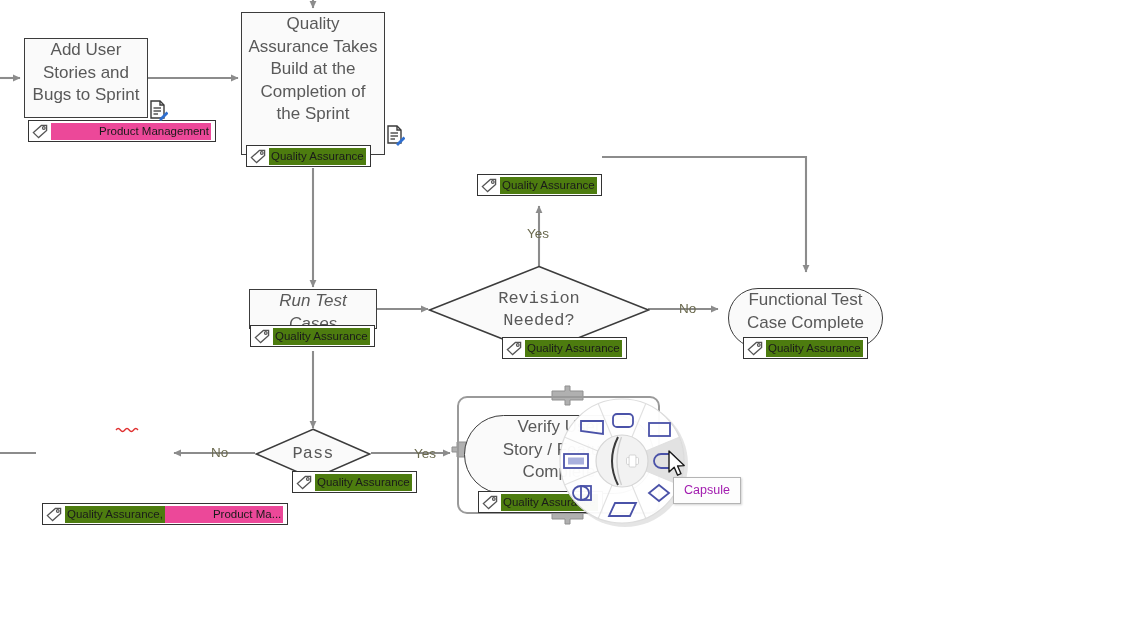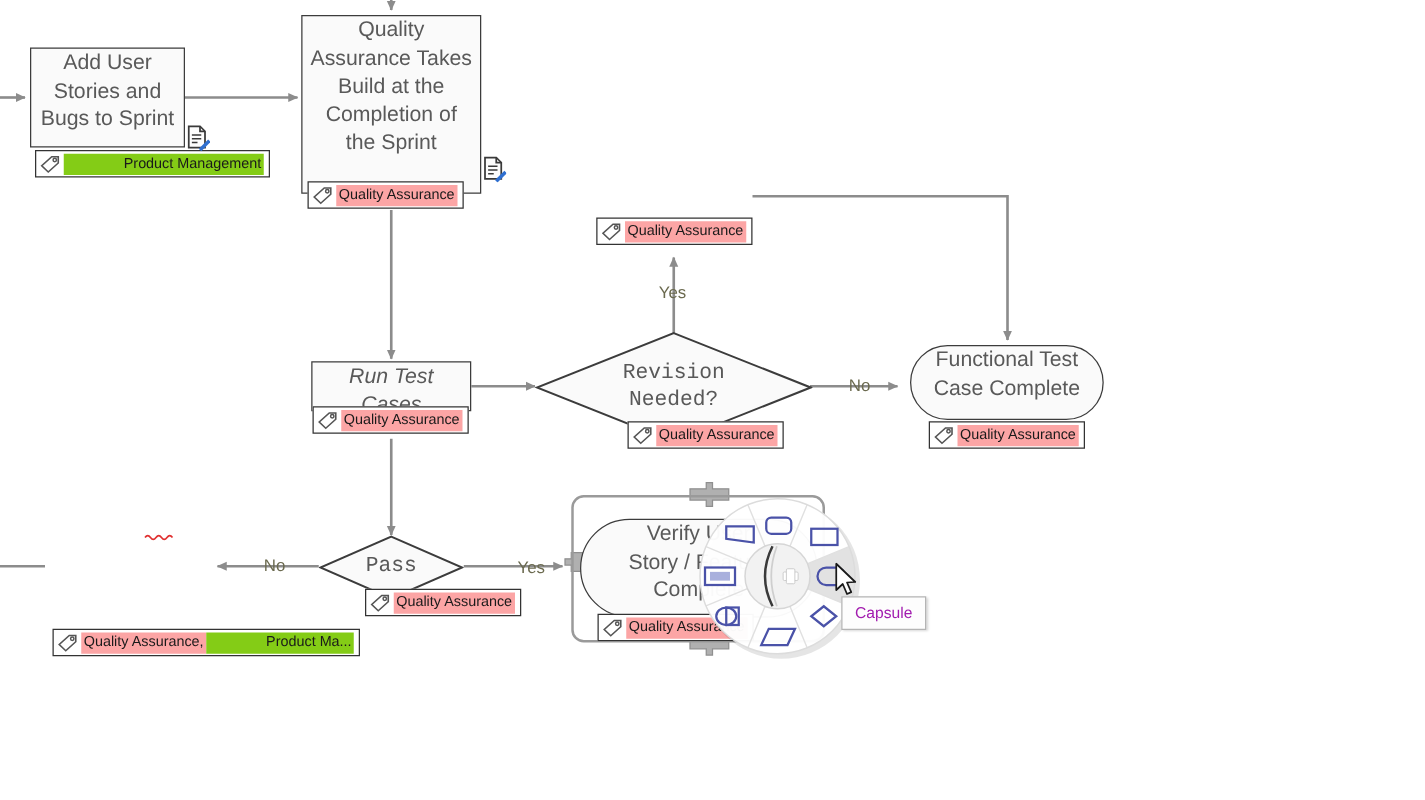--- a/index.html
+++ b/index.html
@@ -78,22 +78,22 @@
     white-space: nowrap;
   }
   .tag-icon { flex: 0 0 auto; margin-right: 3px; display: block; }
   .chip {
     font-size: 11.5px;
     line-height: 15px;
     color: #1a1a1a;
     padding: 1px 2px 1px 2px;
     display: inline-block;
   }
-  .chip.green  { background: #fca5a5; text-align: right; }
-  .chip.orange { background: #84cc16; padding-left: 48px; }
+  .chip.green  { background: #4d7c0f; text-align: right; }
+  .chip.orange { background: #ec4899; padding-left: 48px; }
   .chip.trunc  { max-width: 70px; overflow: hidden; }
 
   
   .docicon { position: absolute; z-index: 21; }
 
   
   .edge-label {
     position: absolute;
     font-size: 13.5px;
     color: #6b6a4f;
@@ -266,21 +266,21 @@
 Needed?</span>
   </div>
   <div class="tagbox" style="left:502px; top:337px;">
     <svg class="tag-icon" width="16" height="15" viewBox="0 0 16 15">
       <path d="M9.4,1.4 L14.6,1.4 L14.6,6.4 L6.6,13.6 L1.4,8.6 z" fill="none" stroke="#555" stroke-width="1.3"></path>
       <circle cx="11.8" cy="4" r="1.35" fill="none" stroke="#555" stroke-width="1.2"></circle>
     </svg>
     <span class="chip green">Quality Assurance</span>
   </div>
 
-  <div class="node capsule" style="left:728px; top:276px; width:155px; height:60px;">
+  <div class="node capsule" style="left:728px; top:288px; width:155px; height:60px;">
     <span class="node-text">Functional Test
 Case Complete</span>
   </div>
   <div class="tagbox" style="left:743px; top:337px;">
     <svg class="tag-icon" width="16" height="15" viewBox="0 0 16 15">
       <path d="M9.4,1.4 L14.6,1.4 L14.6,6.4 L6.6,13.6 L1.4,8.6 z" fill="none" stroke="#555" stroke-width="1.3"></path>
       <circle cx="11.8" cy="4" r="1.35" fill="none" stroke="#555" stroke-width="1.2"></circle>
     </svg>
     <span class="chip green">Quality Assurance</span>
   </div>

